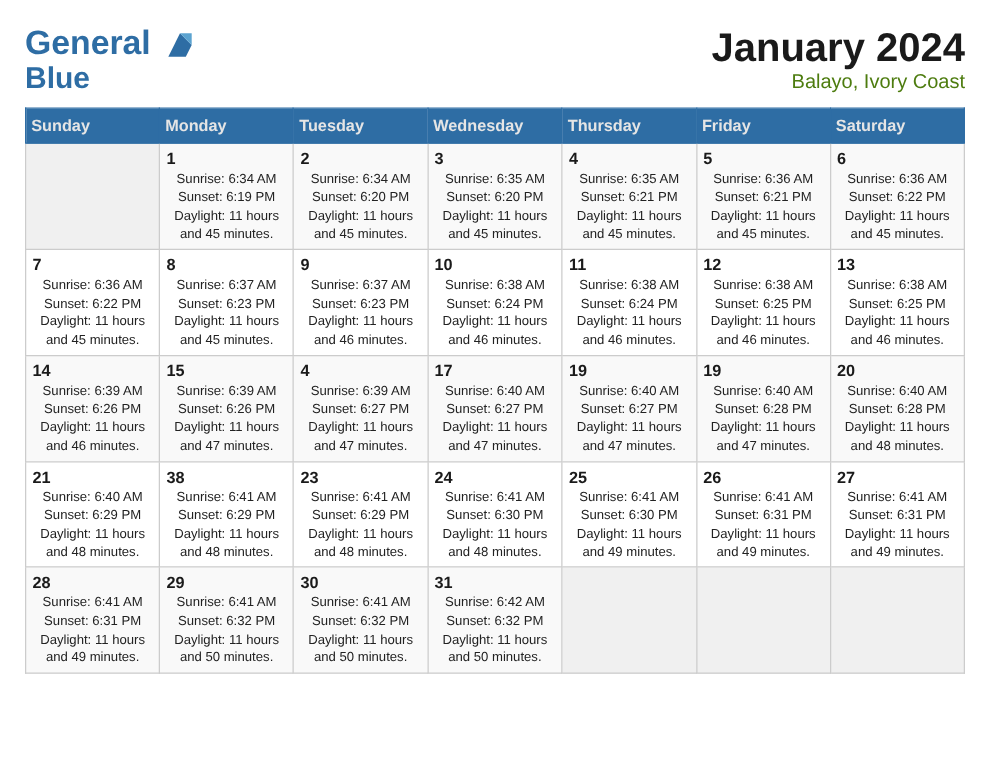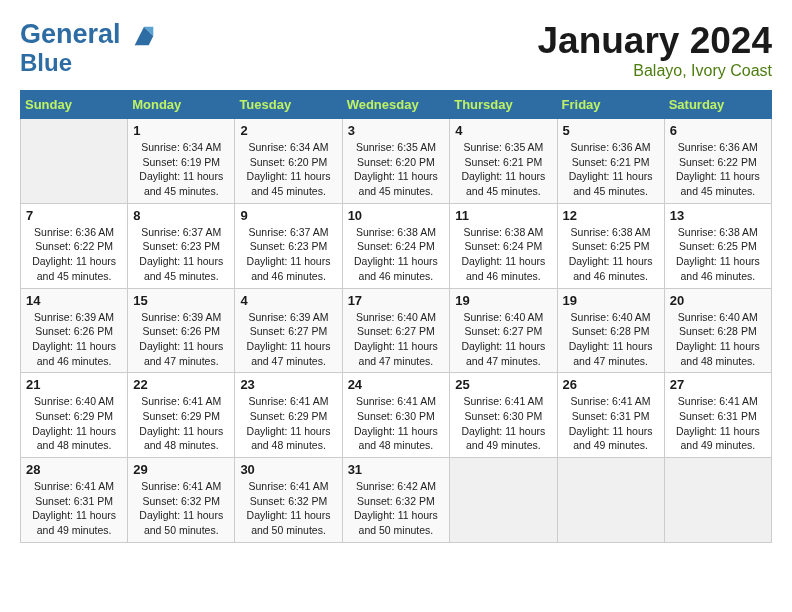--- a/index.html
+++ b/index.html
@@ -31,36 +31,36 @@
     }
     .logo-icon {
       width: 28px;
       height: 28px;
       margin-left: 2px;
     }
     .title-block {
       text-align: right;
     }
     .month-title {
-      font-size: 37px;
+      font-size: 32px;
       font-weight: bold;
       color: #1a1a1a;
     }
     .subtitle {
       font-size: 16px;
       color: #4d7c0f;
     }
     table {
       width: 100%;
       border-collapse: collapse;
       font-size: 11px;
     }
     thead tr th {
       background-color: #2e6da4;
-      color: #bef264;
+      color: #e5e5e5;
       padding: 6px 4px;
       text-align: left;
       font-size: 13px;
       font-weight: bold;
       border: 1px solid #2e6da4;
     }
     tbody tr td {
       border: 1px solid #ccc;
       vertical-align: top;
       padding: 4px 5px;
@@ -211,21 +211,21 @@
           <span class="day-num">20</span>
           <div class="cell-info">Sunrise: 6:40 AM<br>Sunset: 6:28 PM<br>Daylight: 11 hours and 48 minutes.</div>
         </td>
       </tr>
       <tr>
         <td>
           <span class="day-num">21</span>
           <div class="cell-info">Sunrise: 6:40 AM<br>Sunset: 6:29 PM<br>Daylight: 11 hours and 48 minutes.</div>
         </td>
         <td>
-          <span class="day-num">22</span>
+          <span class="day-num">38</span>
           <div class="cell-info">Sunrise: 6:41 AM<br>Sunset: 6:29 PM<br>Daylight: 11 hours and 48 minutes.</div>
         </td>
         <td>
           <span class="day-num">23</span>
           <div class="cell-info">Sunrise: 6:41 AM<br>Sunset: 6:29 PM<br>Daylight: 11 hours and 48 minutes.</div>
         </td>
         <td>
           <span class="day-num">24</span>
           <div class="cell-info">Sunrise: 6:41 AM<br>Sunset: 6:30 PM<br>Daylight: 11 hours and 48 minutes.</div>
         </td>

